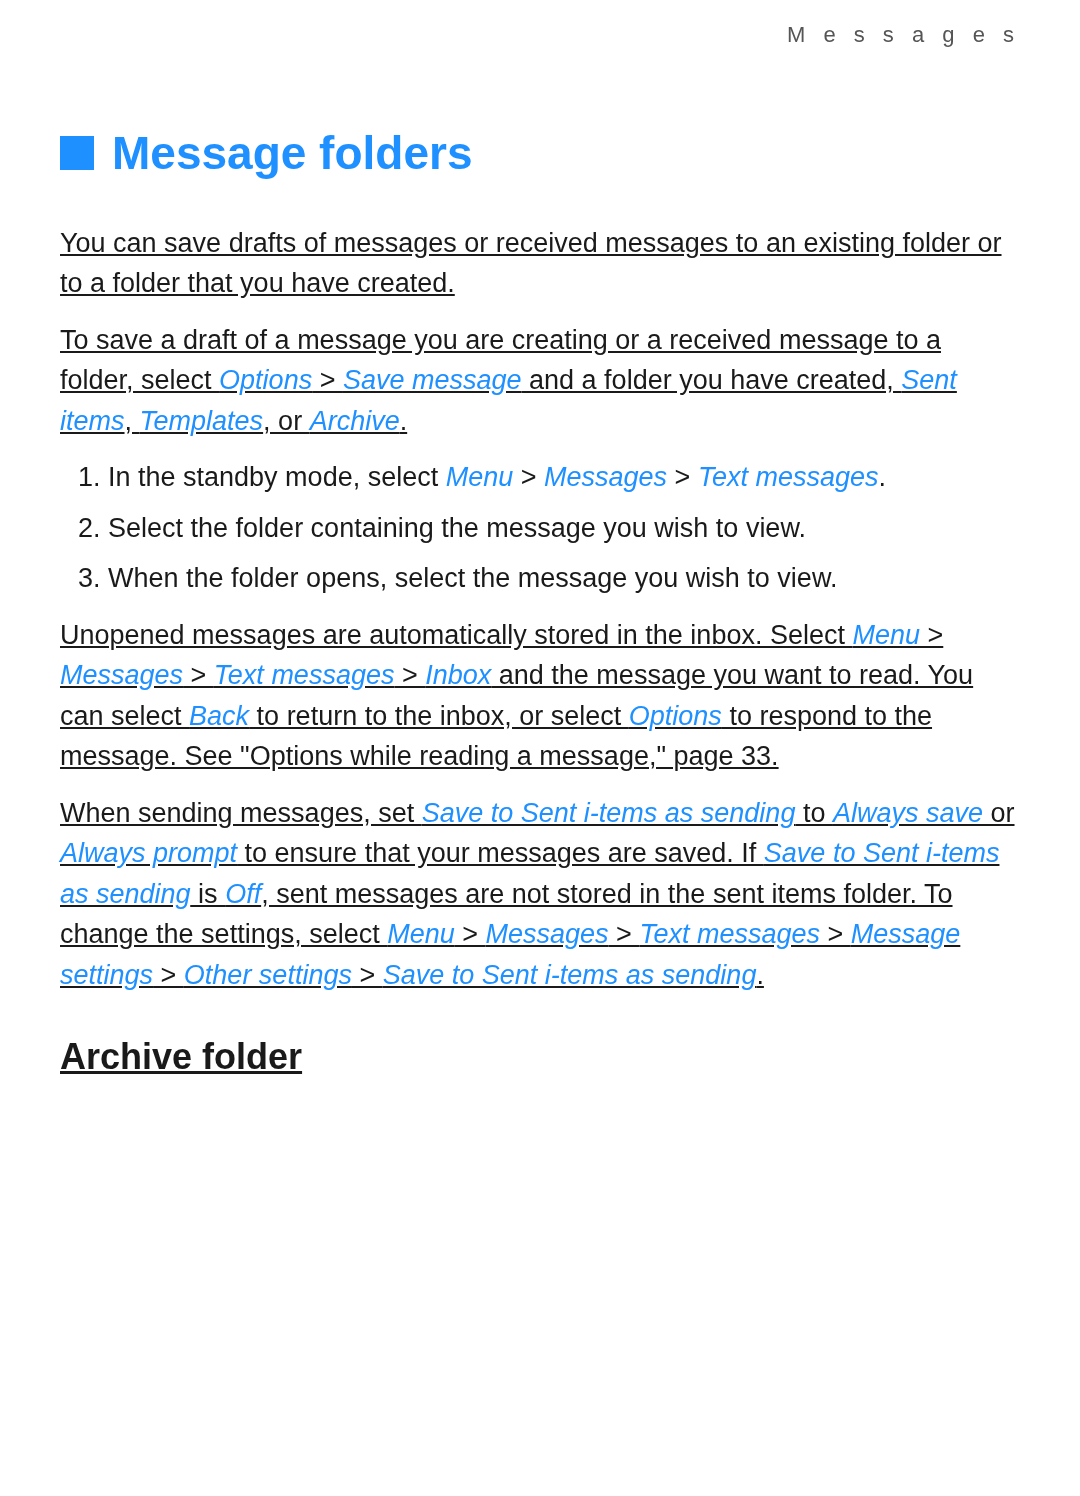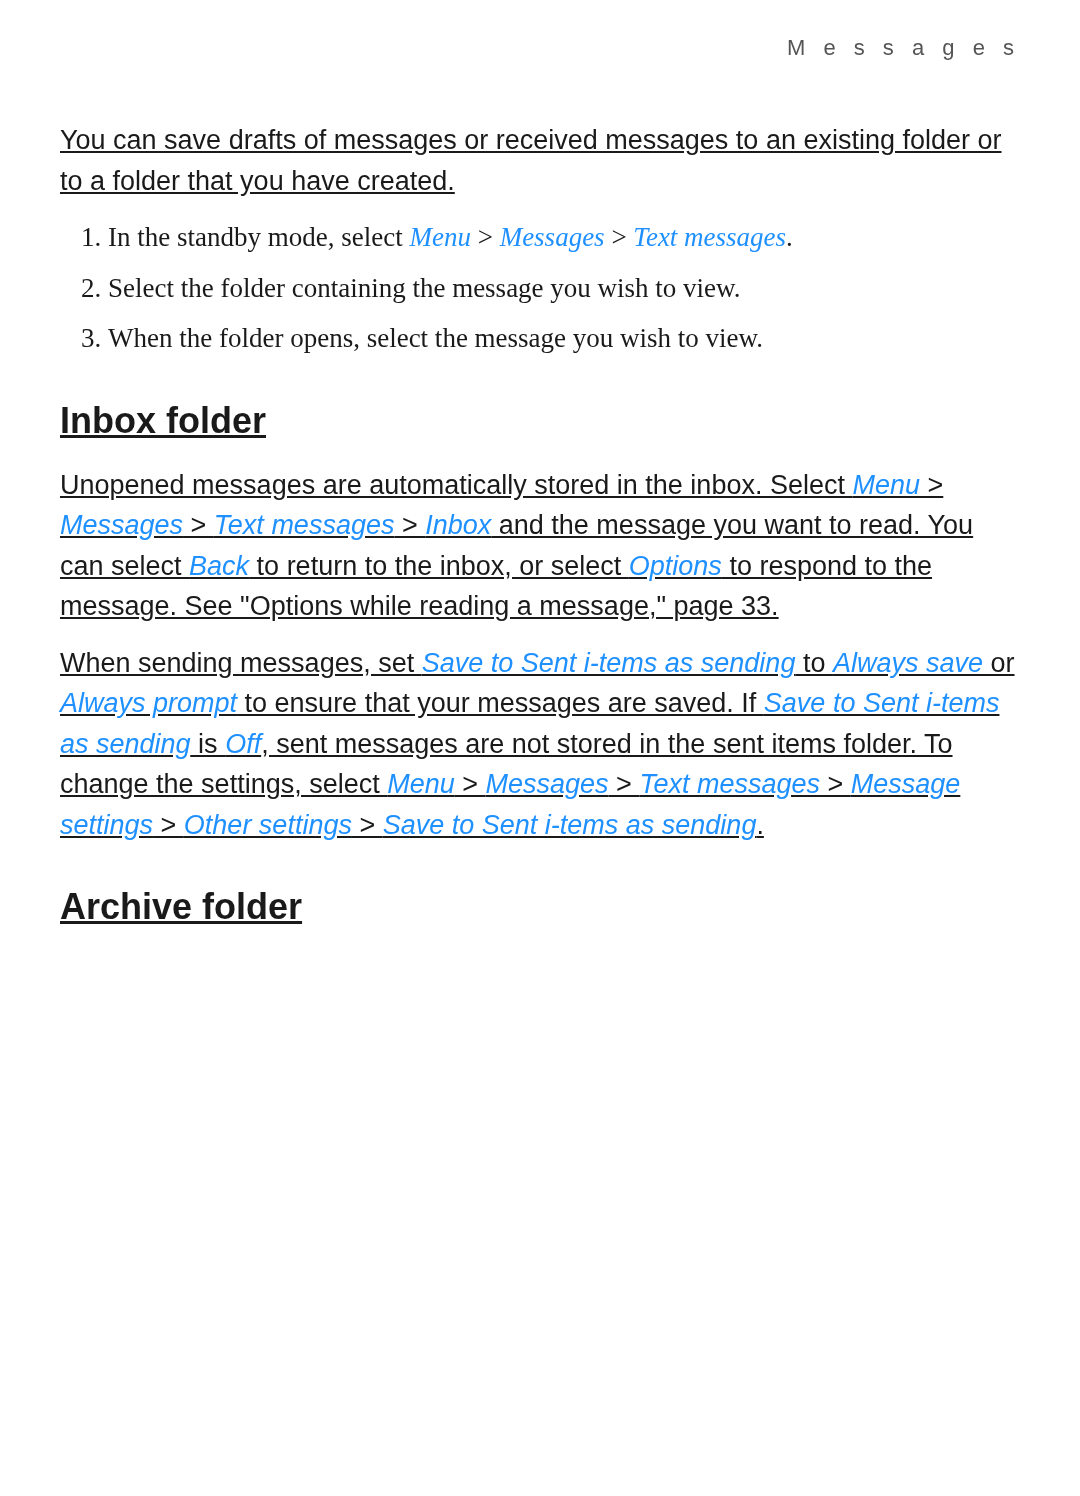--- a/index.html
+++ b/index.html
@@ -14,21 +14,21 @@
       background: #ffffff;
       font-family: 'Arial', sans-serif;
       font-size: 28px;
       line-height: 1.45;
       color: #1a1a1a;
       position: relative;
     }
 
     .page-header {
       position: absolute;
-      top: 32px;
+      top: 19px;
       right: 60px;
       font-size: 22px;
       letter-spacing: 6px;
       color: #555;
     }
 
     .page-content {
       padding: 80px 60px 80px 60px;
       margin-top: 40px;
     }
@@ -71,58 +71,63 @@
     }
 
     .link-blue {
       color: #1e90ff;
       font-style: italic;
     }
 
     ol {
       padding-left: 48px;
       margin-bottom: 16px;
-      font-family: Liberation Serif, serif;
     }
 
     ol li {
       font-size: 27px;
       color: #1a1a1a;
       margin-bottom: 10px;
       line-height: 1.5;
     }
 
     .section-block {
       margin-bottom: 8px;
     }
   </style>
 </head>
 <body>
 
 <div class="page-header">M e s s a g e s</div>
 
 <div class="page-content">
 
+  <div class="section-title-main">
+    <div class="blue-square"></div>
+    <h1 class="main-heading">Message folders</h1>
+  </div>
 
   <div class="section-block">
     <p class="body-text">
       You can save drafts of messages or received messages to an existing folder or to a folder that you have created.
+    </p>
+    <p class="body-text">
+      To save a draft of a message you are creating or a received message to a folder, select <span class="link-blue">Options</span> &gt; <span class="link-blue">Save message</span> and a folder you have created, <span class="link-blue">Sent items</span>, <span class="link-blue">Templates</span>, or <span class="link-blue">Archive</span>.
     </p>
   </div>
 
   <div class="section-block">
     <ol>
       <li>In the standby mode, select <span class="link-blue">Menu</span> &gt; <span class="link-blue">Messages</span> &gt; <span class="link-blue">Text messages</span>.</li>
       <li>Select the folder containing the message you wish to view.</li>
       <li>When the folder opens, select the message you wish to view.</li>
     </ol>
   </div>
 
   <div class="section-block">
-    <h2 class="sub-heading">Inbox folder</h2>
     <p class="body-text">
       Unopened messages are automatically stored in the inbox. Select <span class="link-blue">Menu</span> &gt; <span class="link-blue">Messages</span> &gt; <span class="link-blue">Text messages</span> &gt; <span class="link-blue">Inbox</span> and the message you want to read. You can select <span class="link-blue">Back</span> to return to the inbox, or select <span class="link-blue">Options</span> to respond to the message. See "Options while reading a message," page 33.
     </p>
   </div>
 
   <div class="section-block">
     <p class="body-text">
       When sending messages, set <span class="link-blue">Save to Sent i-tems as sending</span> to <span class="link-blue">Always save</span> or <span class="link-blue">Always prompt</span> to ensure that your messages are saved. If <span class="link-blue">Save to Sent i-tems as sending</span> is <span class="link-blue">Off</span>, sent messages are not stored in the sent items folder. To change the settings, select <span class="link-blue">Menu</span> &gt; <span class="link-blue">Messages</span> &gt; <span class="link-blue">Text messages</span> &gt; <span class="link-blue">Message settings</span> &gt; <span class="link-blue">Other settings</span> &gt; <span class="link-blue">Save to Sent i-tems as sending</span>.
     </p>
   </div>

